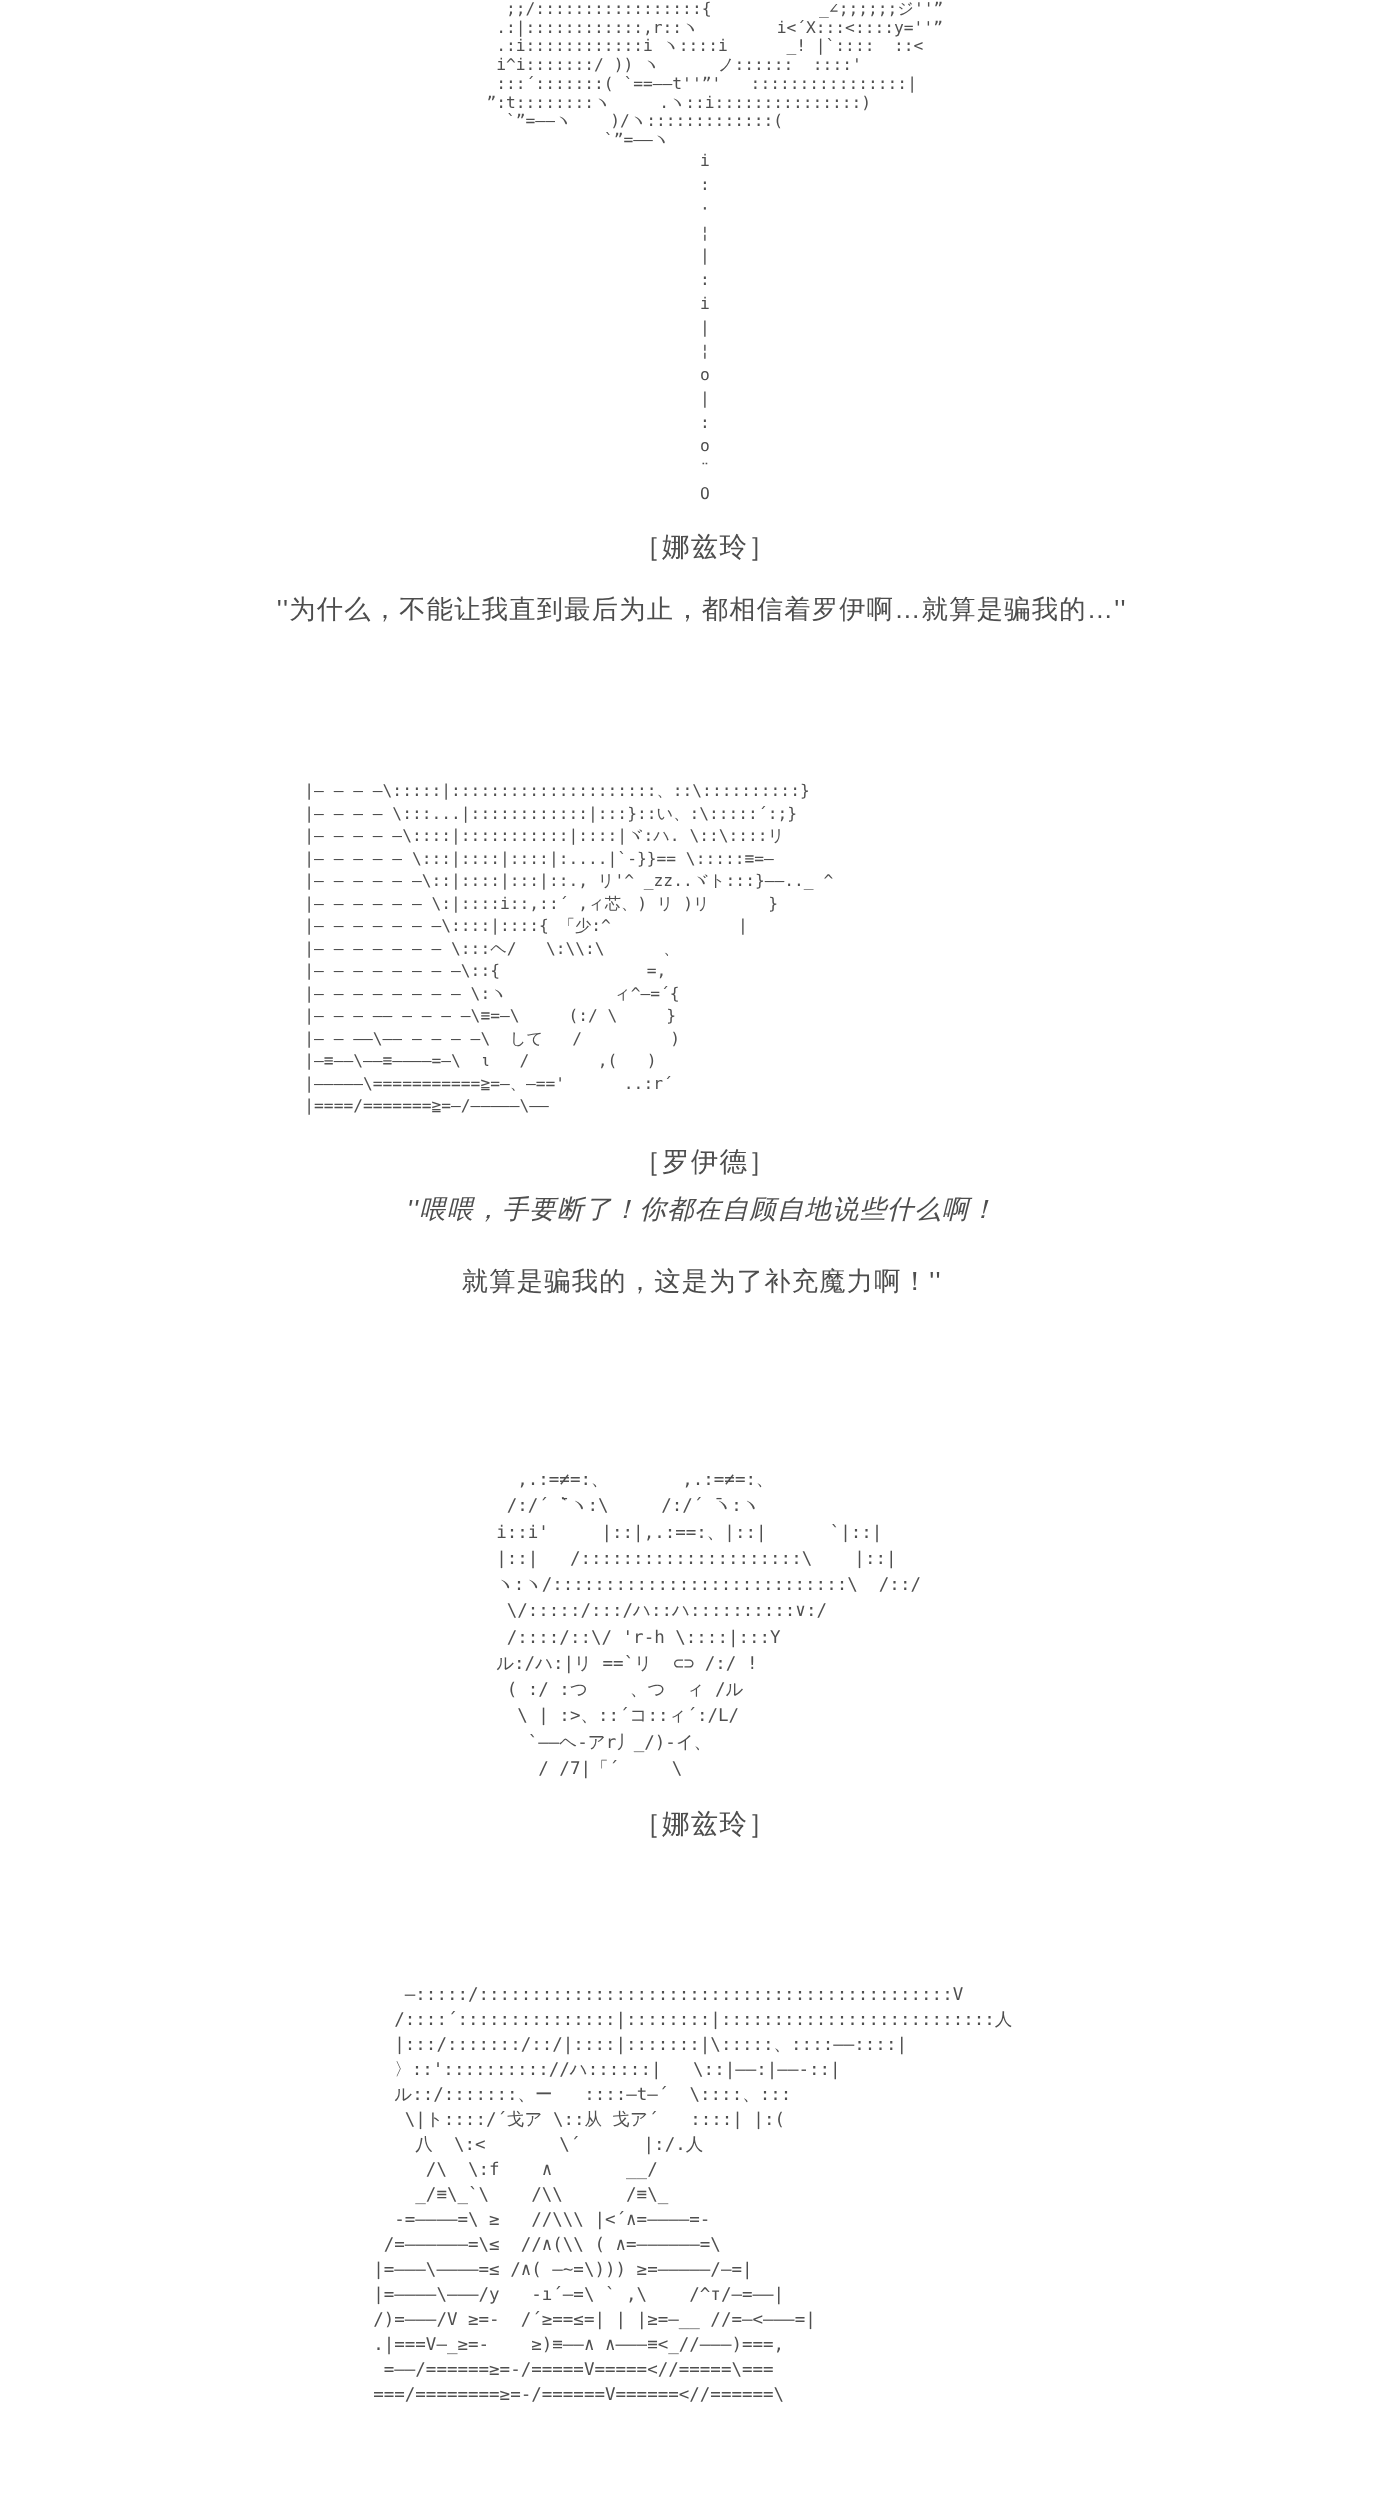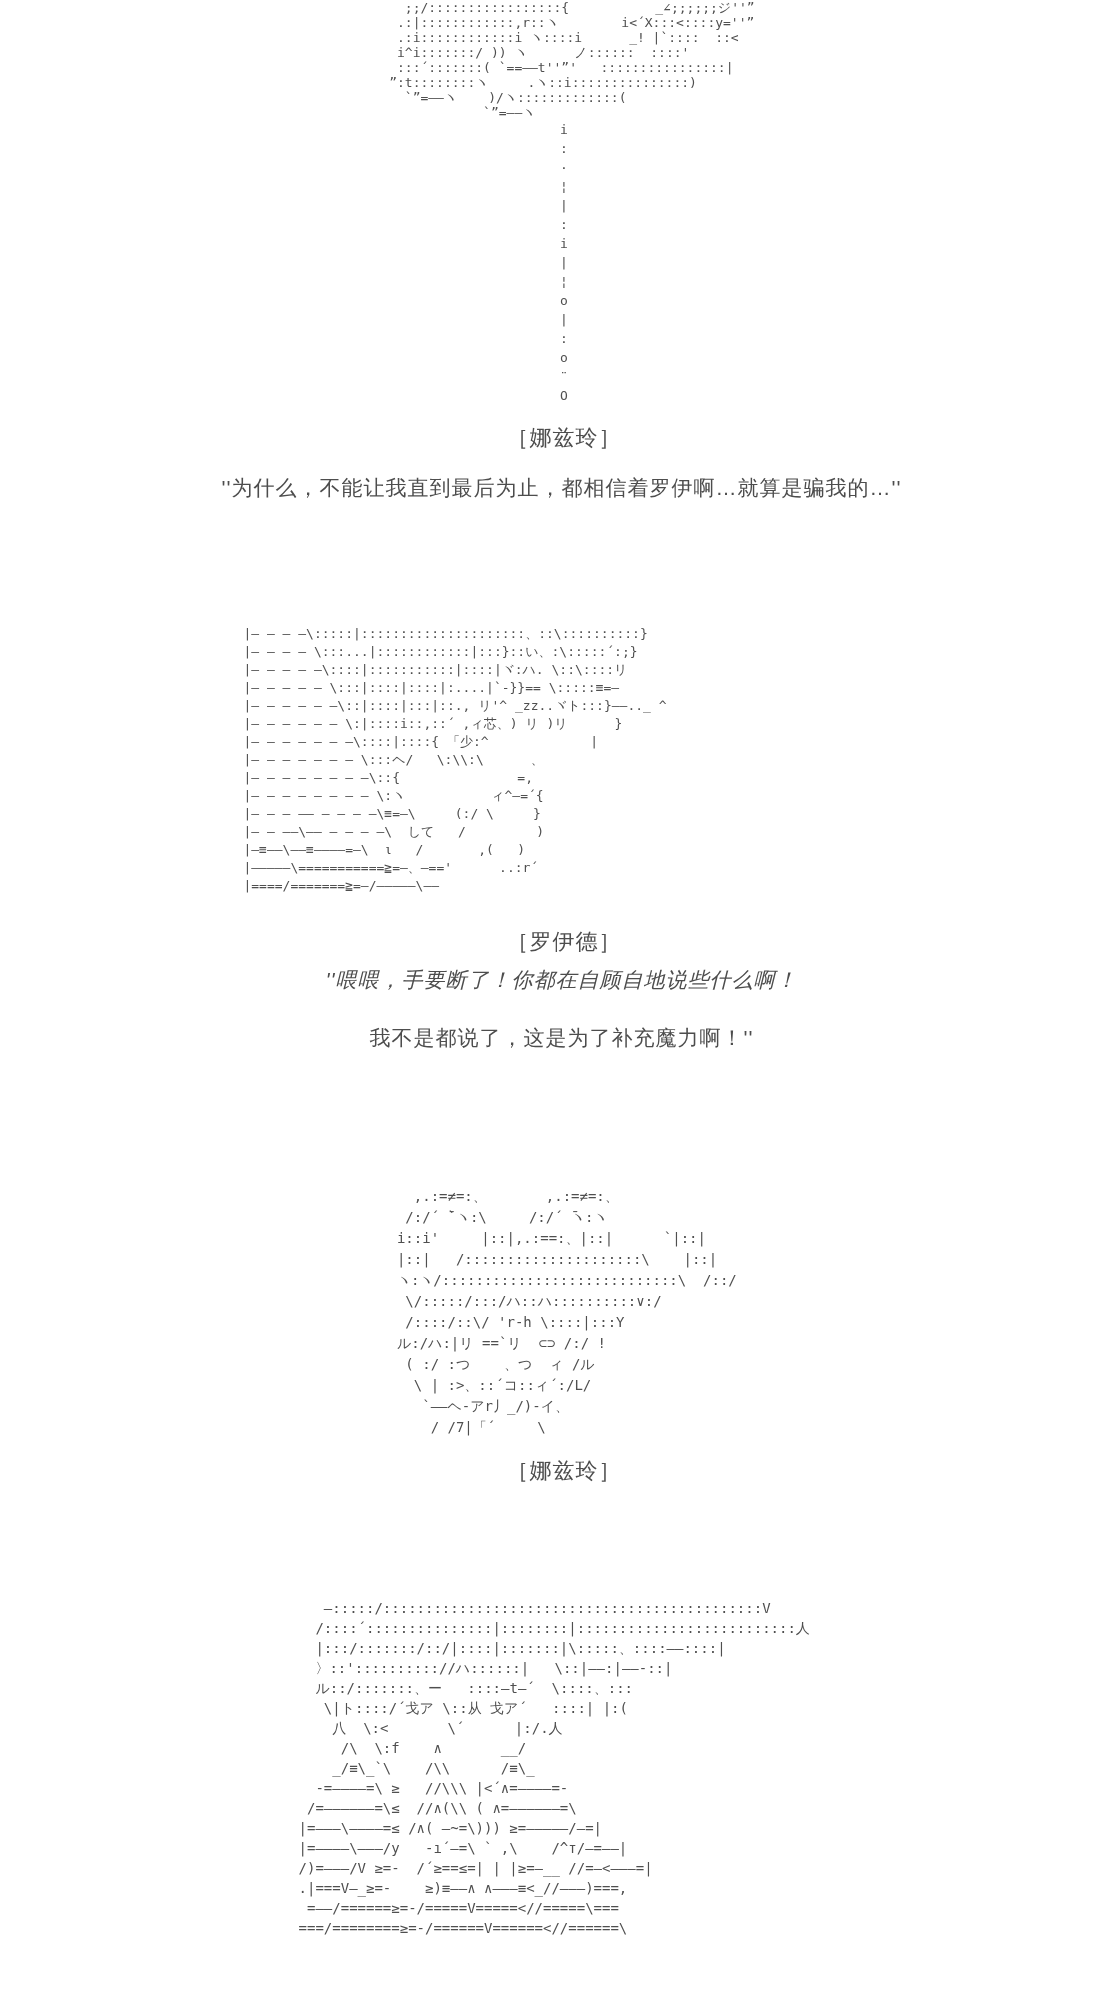--- a/index.html
+++ b/index.html
@@ -27,21 +27,21 @@
   .aa-bottom{font-size:14px;line-height:20px;margin-top:112px;}
   .speaker{
     text-align:center;
     font-size:22px;
     line-height:30px;
     margin-top:18px;
     color:#4d4d4d;
     letter-spacing:1px;
     padding-left:28px;
   }
-  .speaker.sp2{margin-top:32px;}
+  .speaker.sp2{margin-top:20px;}
   .dialogue{
     text-align:center;
     font-size:21px;
     line-height:30px;
     margin-top:20px;
     color:#4d4d4d;
     letter-spacing:1px;
     padding-left:23px;
   }
   .dialogue.d2a{margin-top:8px;font-style:italic;}
@@ -94,21 +94,21 @@
 |— — — —— — — — —\≡=—\     (:/ \     }
 |— — ——\—— — — — —\  して   /         )
 |—≡——\——≡————=—\  ι   /       ,(   )
 |—————\===========≧=—、—=='      ..:r´
 |====/=======≧=—/—————\——</pre>
 
   <div class="speaker sp2">［罗伊德］</div>
 
   <div class="dialogue d2a">''喂喂，手要断了！你都在自顾自地说些什么啊！</div>
 
-  <div class="dialogue d2b">我不是都说了，这是为了补充魔力啊！''</div>
+  <div class="dialogue d2b">就算是骗我的，这是为了补充魔力啊！''</div>
 
   <pre class="aa aa-nazrin">      ,.:=≠=:、       ,.:=≠=:、
      /:/´ ̄`ヽ:\     /:/´ ̄ヽ:ヽ
     i::i'     |::|,.:==:、|::|      `|::|
     |::|   /:::::::::::::::::::::\    |::|
     ヽ:ヽ/::::::::::::::::::::::::::::\  /::/
      \/:::::/:::/ハ::ハ::::::::::∨:/
      /::::/::\/ 'r-h \::::|:::Y
     ル:/ハ:|リ ==`リ  ⊂⊃ /:/ !
      ( :/ :つ    、つ  ィ /ル

